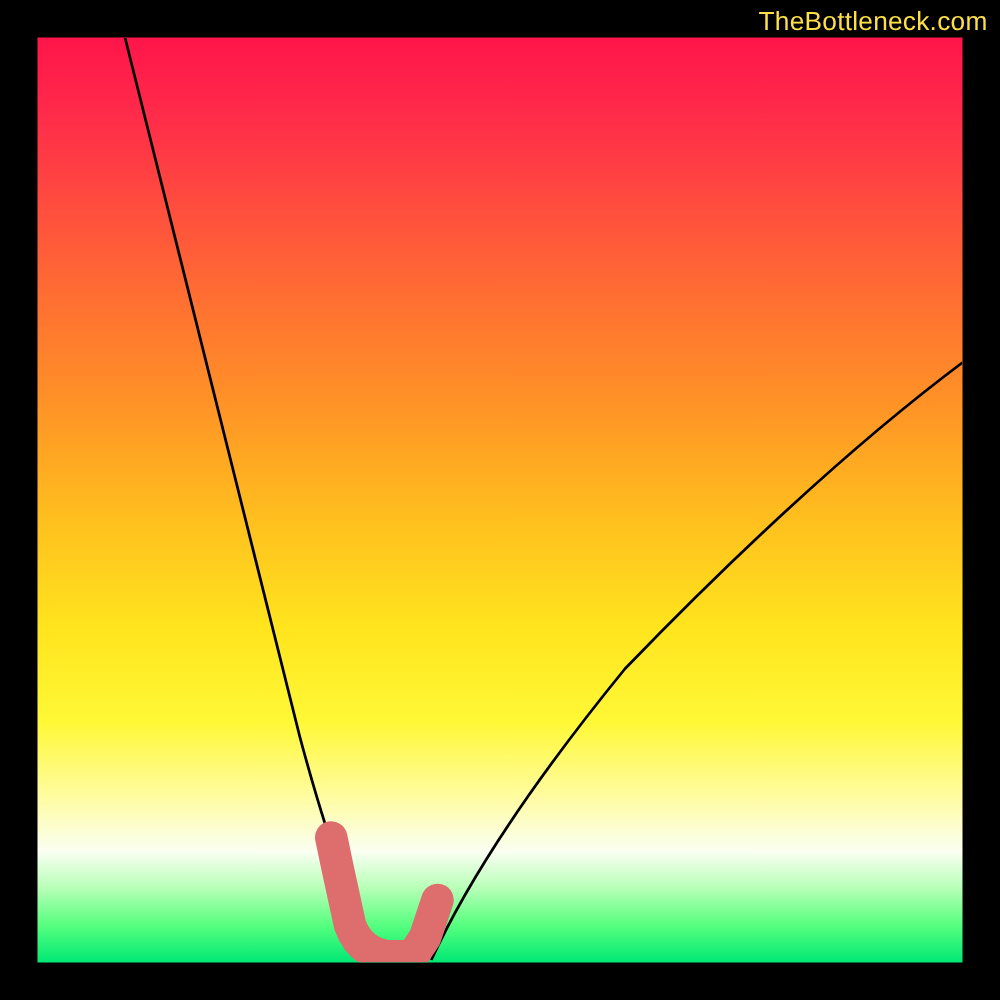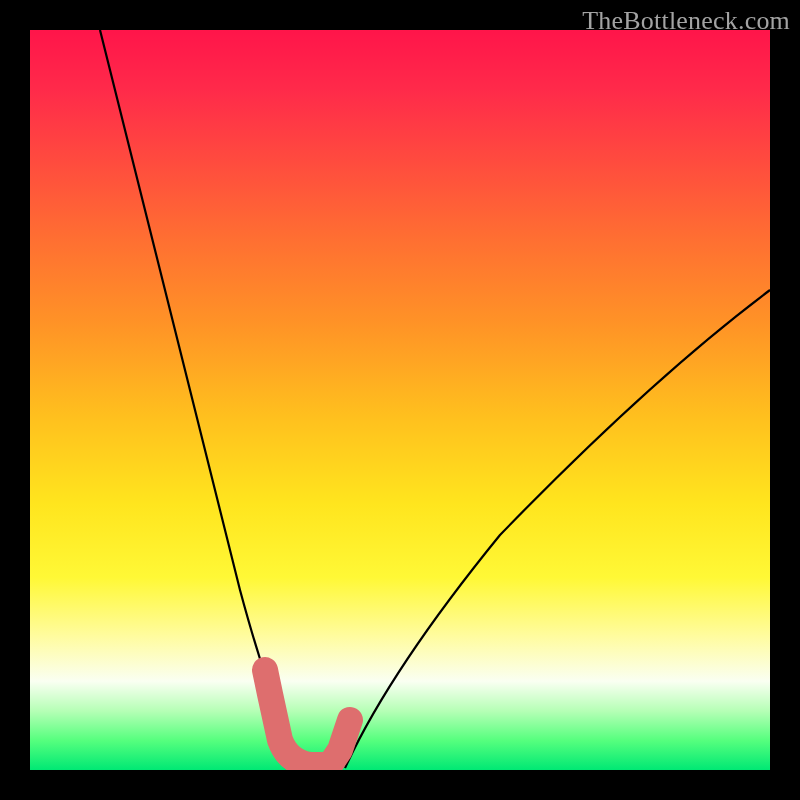--- a/index.html
+++ b/index.html
@@ -30,23 +30,23 @@
       #b6ffb6 92%,
       #56ff7e 96%,
       #00e874 100%
     );
     overflow: hidden;
   }
   .watermark {
     position: absolute;
     top: 6px;
     right: 10px;
-    font-family: Liberation Serif, serif;
-    font-size: 26px;
-    color: #a3a3a3;
+    font-family: Liberation Sans, sans-serif;
+    font-size: 21px;
+    color: #fde047;
     letter-spacing: 0.2px;
     user-select: none;
   }
   svg.curves {
     position: absolute;
     left: 0;
     top: 0;
     width: 740px;
     height: 740px;
   }

